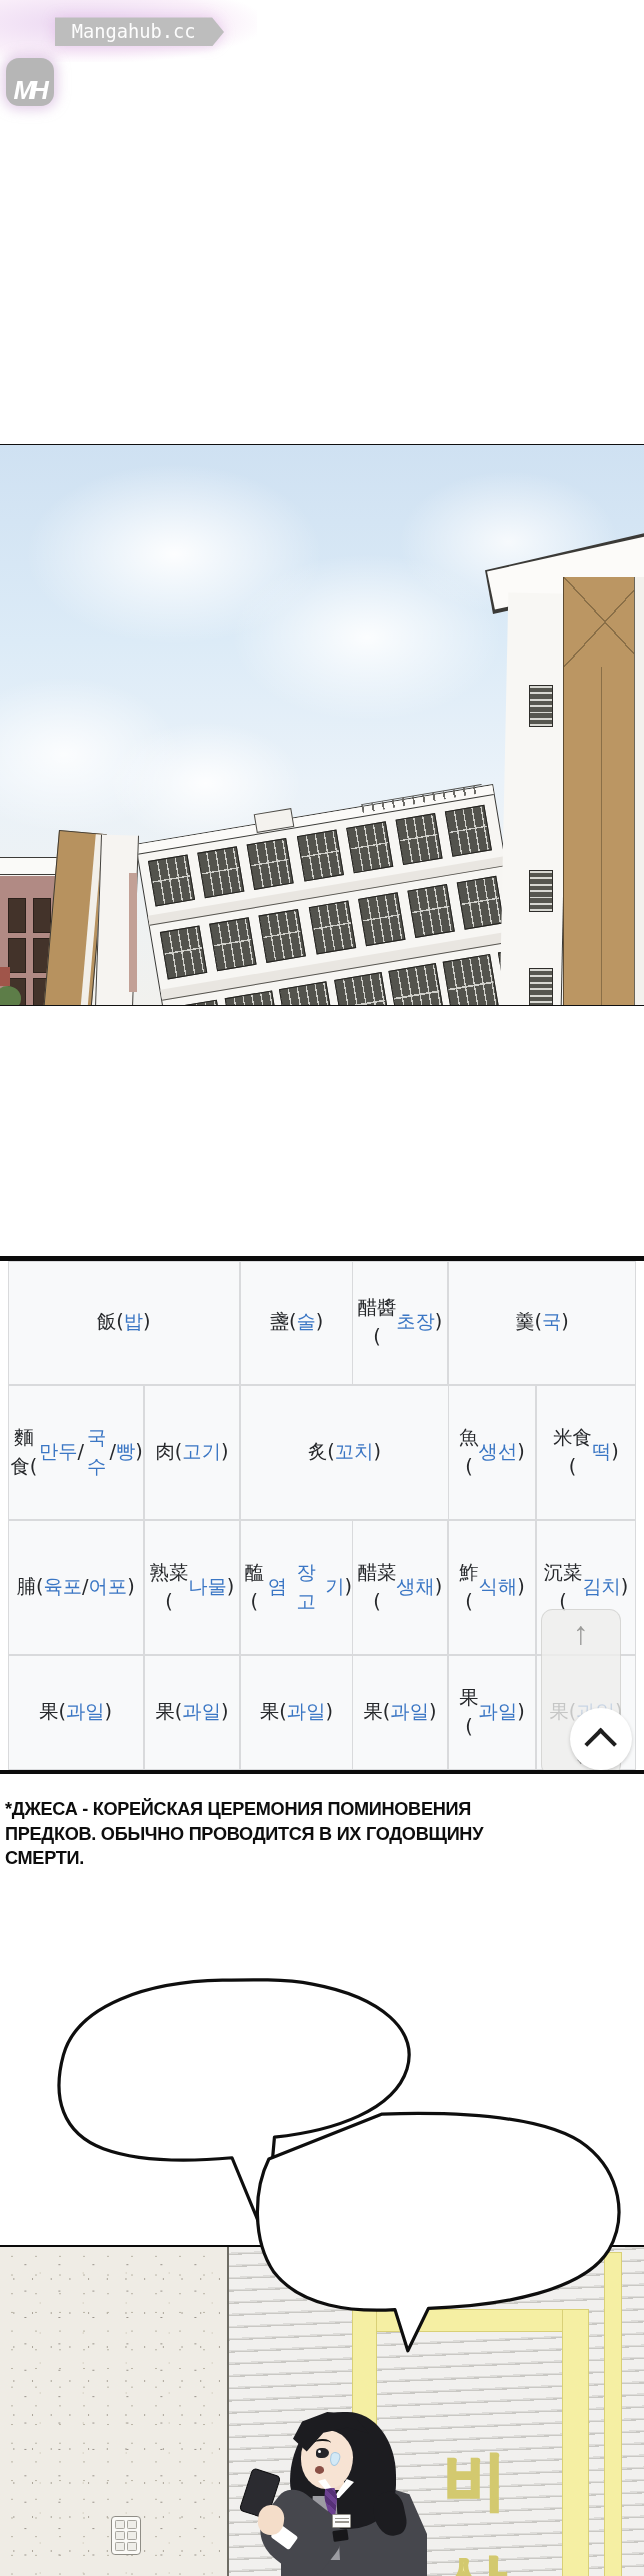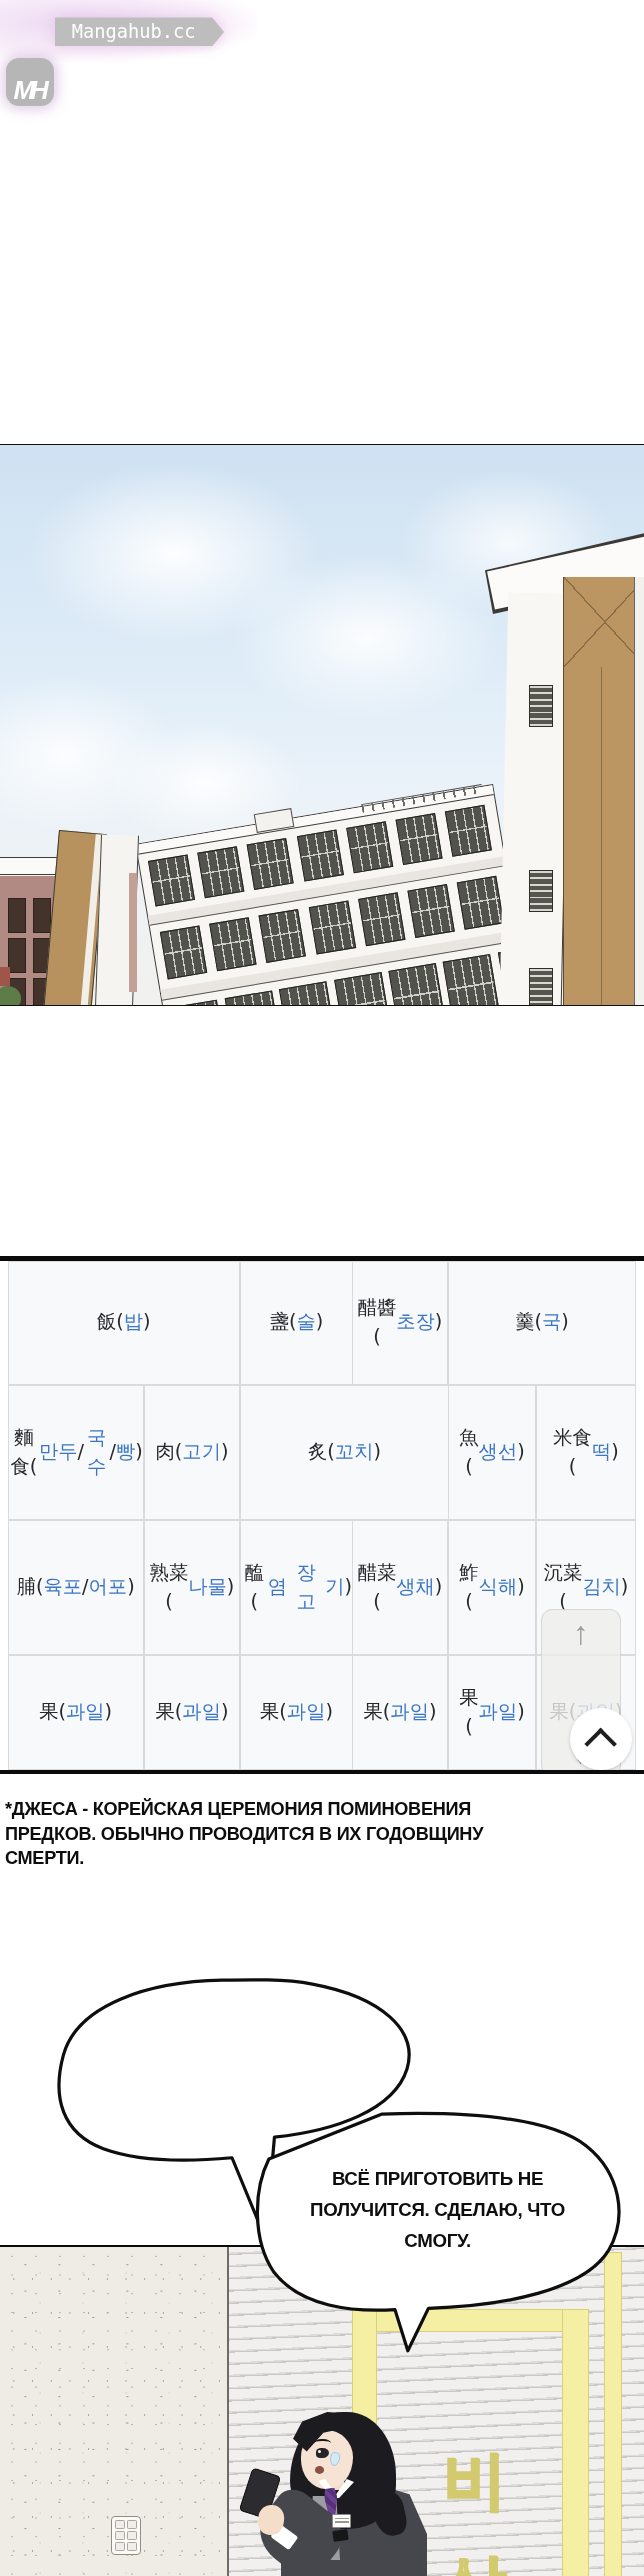--- a/index.html
+++ b/index.html
@@ -289,23 +289,20 @@
 ПРЕДКОВ. ОБЫЧНО ПРОВОДИТСЯ В ИХ ГОДОВЩИНУ
 СМЕРТИ.</div>
 
   <svg class="bubble-svg" style="left:39px;top:1971px;" width="386" height="277" viewBox="0 0 600 430">
     <path d="M285,14 C170,16 60,52 38,130 C20,196 36,252 100,276 C160,298 235,296 300,290 L352,416 L366,258 C460,248 552,216 572,152 C590,92 532,40 425,20 C382,12 330,13 285,14 Z" fill="#ffffff" stroke="#0e0e0e" stroke-width="5" stroke-linejoin="round"></path>
   </svg>
 
   <svg class="bubble-svg" style="left:247px;top:2097px;" width="386" height="258" viewBox="0 0 600 400">
     <path d="M210,26 L34,96 C10,144 8,222 42,272 C84,326 165,334 230,330 L250,394 L282,328 C400,324 524,300 562,238 C592,186 580,118 528,76 C470,30 336,22 210,26 Z" fill="#ffffff" stroke="#0e0e0e" stroke-width="5" stroke-linejoin="round"></path>
   </svg>
-  <div class="bubble-text bt2">ВСЁ ПРИГОТОВИТЬ НЕ
-ПОЛУЧИТСЯ. СДЕЛАЮ, ЧТО
-СМОГУ.</div>
 
   <div class="panel-bottom">
     <div class="speckle"></div>
     <div class="wallline"></div>
     <div class="shutterwrap">
         <div class="shutter"></div>
       </div>
 
     <div class="yf yf-top"></div>
     <div class="yf yf-left"></div>

